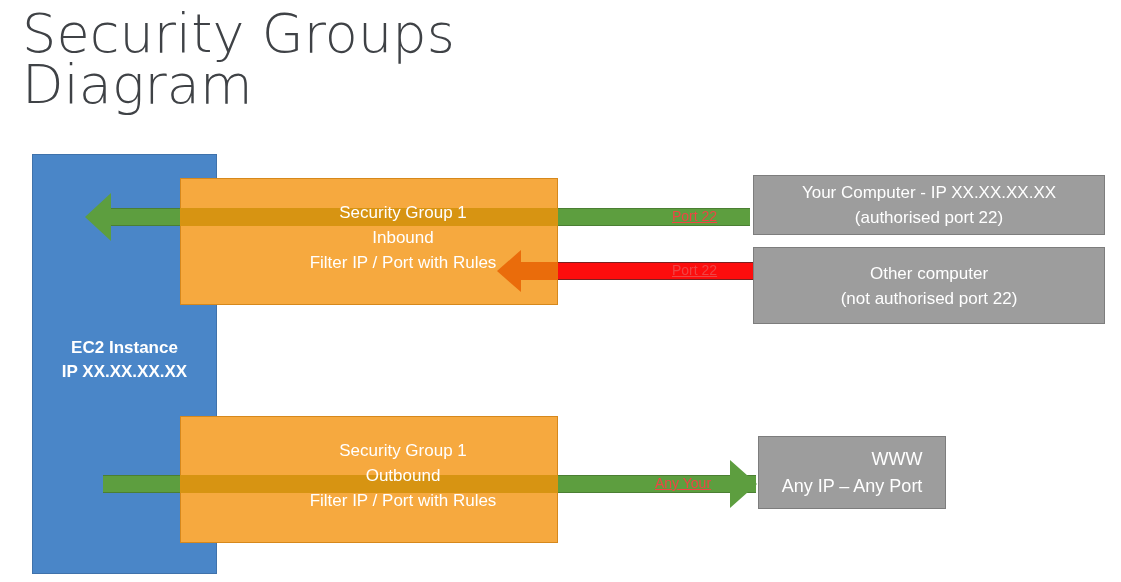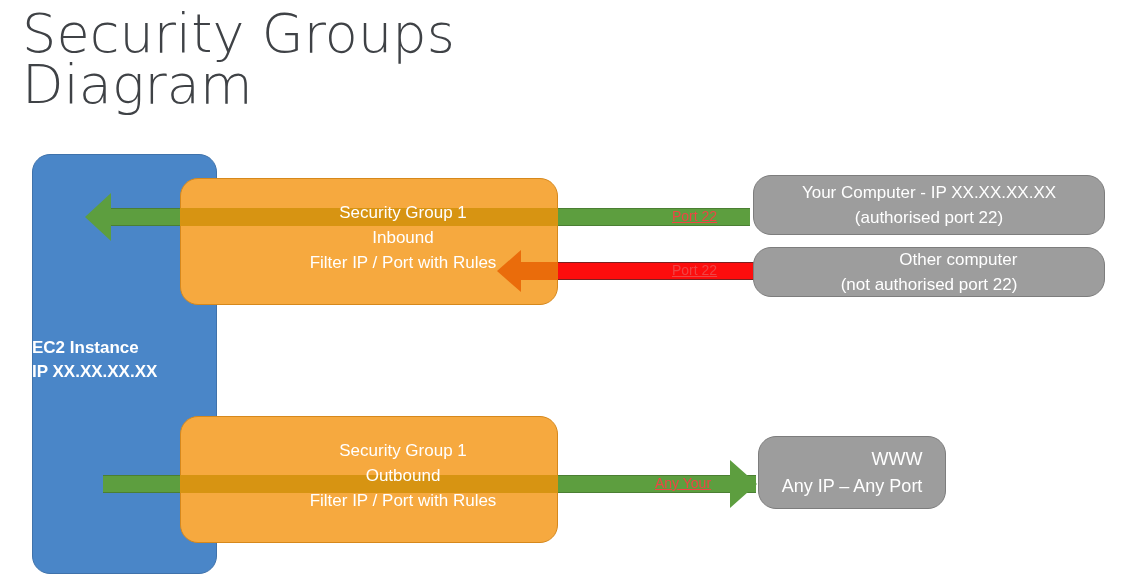--- a/index.html
+++ b/index.html
@@ -32,37 +32,37 @@
     font-weight: 300;
     color: #3f4246;
     letter-spacing: 0.1px;
     white-space: pre-line;
   }
 
   
   .shape {
     position: absolute;
     box-sizing: border-box;
-    border-radius: 18px;
   }
 
   .ec2-box {
     left: 32px;
     top: 154px;
     width: 185px;
     height: 420px;
     background: #4a86c8;
     border: 1px solid #3f72ab;
     z-index: 2;
   }
   .ec2-label {
     position: absolute;
     left: 32px;
     top: 336px;
     width: 185px;
+    text-align: center;
     color: #ffffff;
     font-size: 17px;
     line-height: 24px;
     font-weight: bold;
     z-index: 6;
     white-space: pre-line;
     font-family: "Liberation Sans", sans-serif;
   }
 
   .sg-box {
@@ -212,21 +212,21 @@
     text-align: center;
     color: #ffffff;
   }
   .gray-text {
     font-size: 17px;
     line-height: 25px;
     white-space: pre-line;
     font-family: "Liberation Sans", sans-serif;
   }
   .gray-your-computer { left: 753px; top: 175px; width: 352px; height: 60px; }
-  .gray-other-computer { left: 753px; top: 247px; width: 352px; height: 50px; text-align: right; }
+  .gray-other-computer { left: 753px; top: 247px; width: 352px; height: 77px; }
   .gray-www {
     left: 758px; top: 436px; width: 188px; height: 73px;
     font-family: "Liberation Sans", sans-serif;
     text-align: right;
   }
   .gray-www .gray-text {
     font-family: "Liberation Sans", sans-serif;
     font-size: 18px;
     line-height: 27px;
   }

